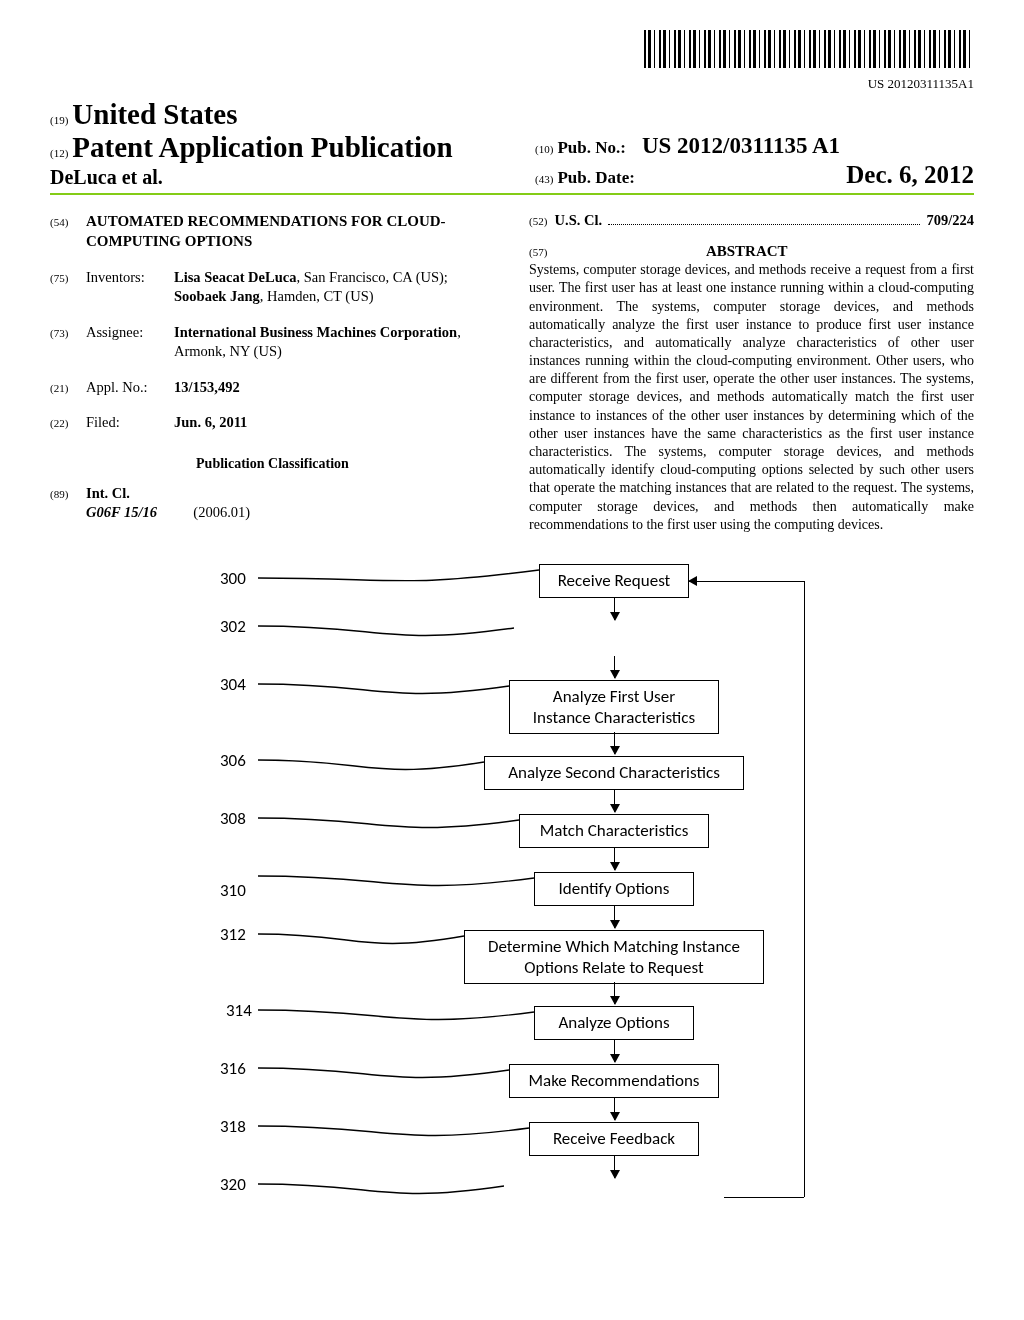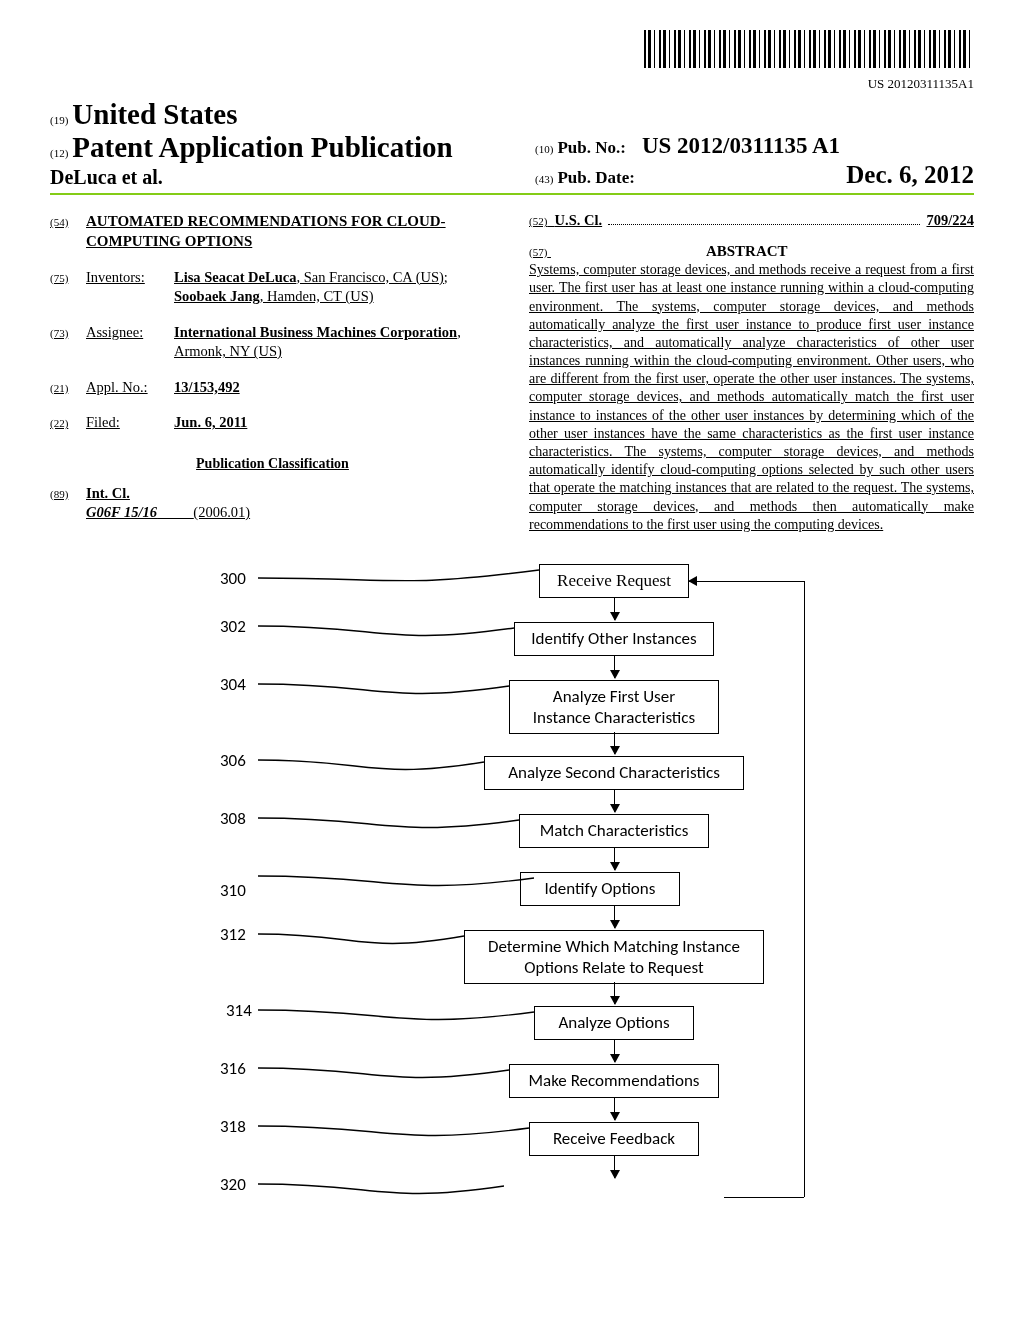--- a/index.html
+++ b/index.html
@@ -67,21 +67,20 @@
   .body-cols {
     display: flex;
     gap: 34px;
     margin-top: 16px;
     font-size: 14.5px;
     line-height: 1.35;
   }
   .col {
     flex: 1;
     min-width: 0;
-    text-decoration: underline;
   }
   .inid {
     font-size: 11px;
   }
   .field-row {
     display: flex;
     margin-top: 16px;
   }
   .field-row .inid-col { width: 36px; flex-shrink:0;}
   .field-row .label-col { width: 88px; flex-shrink:0;}
@@ -276,32 +275,31 @@
 
       <div style="margin-top:10px;">
         <span class="inid">(57)</span>
         <span class="abstract-head" style="display:inline-block; width:88%; text-align:center;">ABSTRACT</span>
       </div>
       <div class="abstract">Systems, computer storage devices, and methods receive a request from a first user. The first user has at least one instance running within a cloud-computing environment. The systems, computer storage devices, and methods automatically analyze the first user instance to produce first user instance characteristics, and automatically analyze characteristics of other user instances running within the cloud-computing environment. Other users, who are different from the first user, operate the other user instances. The systems, computer storage devices, and methods automatically match the first user instance to instances of the other user instances by determining which of the other user instances have the same characteristics as the first user instance characteristics. The systems, computer storage devices, and methods automatically identify cloud-computing options selected by such other users that operate the matching instances that are related to the request. The systems, computer storage devices, and methods then automatically make recommendations to the first user using the computing devices.</div>
     </div>
   </div>
 
   <div class="flowchart" id="flowchart" style="height: 684px;">
-      <div class="fc-box" style="left: 429px; top: 0px; width: 150px; min-height: 34px; white-space: pre-line; font-family: Liberation Serif, serif;">Receive Request</div>
+      <div class="fc-box" style="left: 429px; top: 0px; width: 150px; min-height: 34px; white-space: pre-line;">Receive Request</div>
       <div class="fc-label" style="left: 110px; top: 4px;">300</div>
-      <div class="fc-box" style="left: 404px; top: 58px; width: 200px; min-height: 34px; white-space: pre-line;">Identify Other Instances</div>
       <div class="fc-label" style="left: 110px; top: 52px;">302</div>
       <div class="fc-box" style="left: 399px; top: 116px; width: 210px; min-height: 52px; white-space: pre-line;">Analyze First User
 Instance Characteristics</div>
       <div class="fc-label" style="left: 110px; top: 110px;">304</div>
       <div class="fc-box" style="left: 374px; top: 192px; width: 260px; min-height: 34px; white-space: pre-line;">Analyze Second Characteristics</div>
       <div class="fc-label" style="left: 110px; top: 186px;">306</div>
       <div class="fc-box" style="left: 409px; top: 250px; width: 190px; min-height: 34px; white-space: pre-line;">Match Characteristics</div>
       <div class="fc-label" style="left: 110px; top: 244px;">308</div>
-      <div class="fc-box" style="left: 410px; top: 308px; width: 160px; min-height: 34px; white-space: pre-line;">Identify Options</div>
+      <div class="fc-box" style="left: 424px; top: 308px; width: 160px; min-height: 34px; white-space: pre-line;">Identify Options</div>
       <div class="fc-label" style="left: 110px; top: 316px;">310</div>
       <div class="fc-box" style="left: 354px; top: 366px; width: 300px; min-height: 52px; white-space: pre-line;">Determine Which Matching Instance
 Options Relate to Request</div>
       <div class="fc-label" style="left: 110px; top: 360px;">312</div>
       <div class="fc-box" style="left: 424px; top: 442px; width: 160px; min-height: 34px; white-space: pre-line;">Analyze Options</div>
       <div class="fc-label" style="left: 116px; top: 436px;">314</div>
       <div class="fc-box" style="left: 399px; top: 500px; width: 210px; min-height: 34px; white-space: pre-line;">Make Recommendations</div>
       <div class="fc-label" style="left: 110px; top: 494px;">316</div>
       <div class="fc-box" style="left: 419px; top: 558px; width: 170px; min-height: 34px; white-space: pre-line; text-align: right;">Receive Feedback</div>
       <div class="fc-label" style="left: 110px; top: 552px;">318</div>

